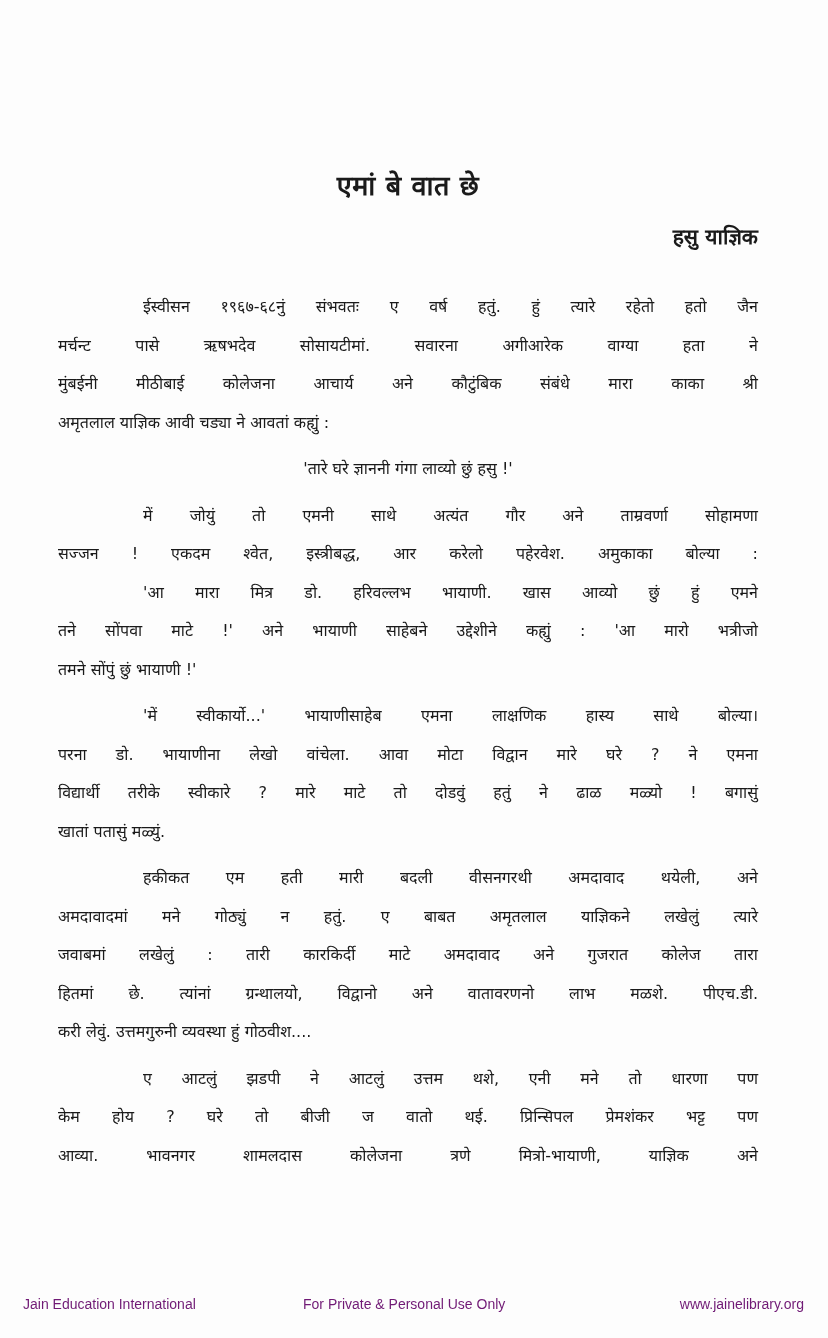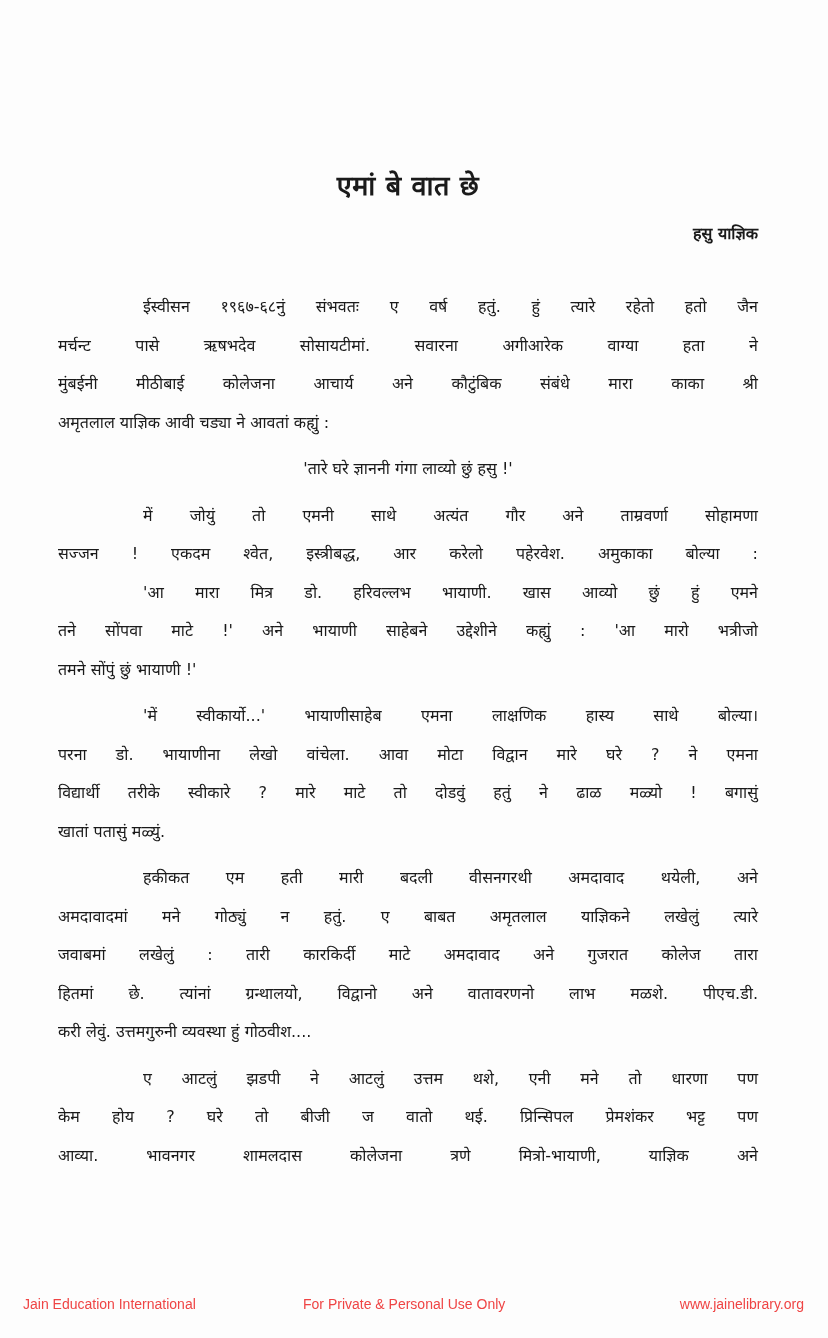--- a/index.html
+++ b/index.html
@@ -7,31 +7,31 @@
       width: 828px; height: 1338px; background: #fdfdfd; position: relative;
       overflow: hidden; color: #1a1a1a;
       font-family: "DejaVu Sans", sans-serif;
     }
     .page { position: absolute; left: 58px; top: 0; width: 700px; }
     .title {
       position: absolute; left: 0; top: 166px; width: 100%; text-align: center;
       font-size: 27px; font-weight: bold; letter-spacing: 0.5px;
     }
     .author {
-      position: absolute; right: 0; top: 222px; font-size: 16px; font-weight: bold; margin-left: 40px;
+      position: absolute; right: 0; top: 222px; font-size: 21px; font-weight: bold; margin-left: 40px;
     }
     .body { position: absolute; left: 0; top: 288px; width: 700px; font-size: 16px; }
     .line { height: 38.5px; line-height: 38.5px; white-space: nowrap; text-align: justify; text-align-last: justify; }
     .line.last { text-align-last: left; }
     .line.indent { padding-left: 85px; }
     .line.center { text-align: right; text-align-last: center; }
     .gap { height: 8px; }
     .footer {
       position: absolute; top: 1296px; left: 0; width: 828px; height: 22px;
-      font-family: "Liberation Sans", sans-serif; font-size: 14px; color: #ef4444;
+      font-family: "Liberation Sans", sans-serif; font-size: 14px; color: #701a75;
     }
     .footer span { position: absolute; top: 0; }
     .f1 { left: 23px; }
     .f2 { left: 303px; }
     .f3 { right: 24px; }
   </style>
 </head>
 <body>
 
 <div class="page">

